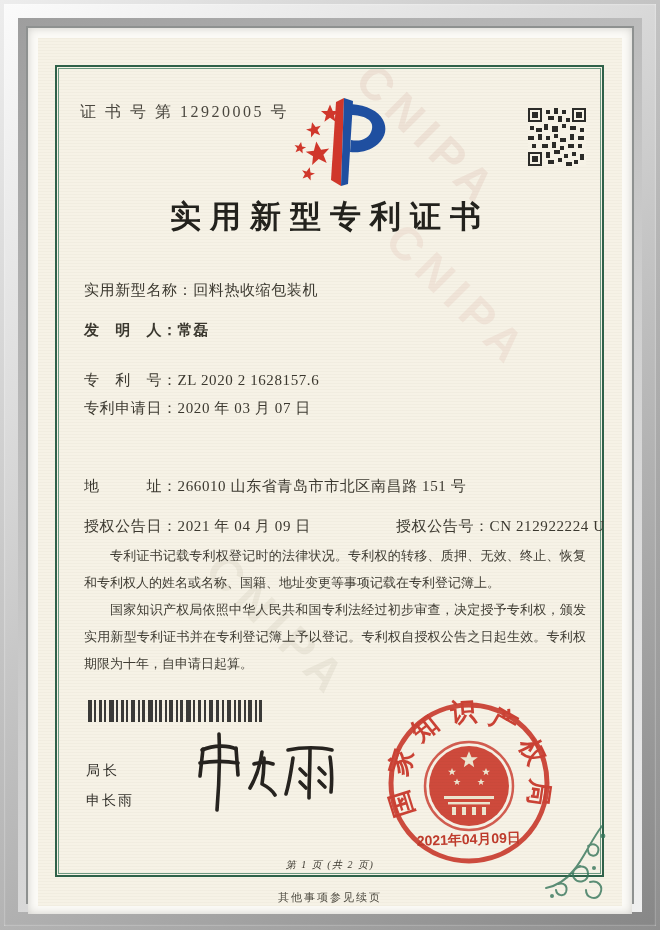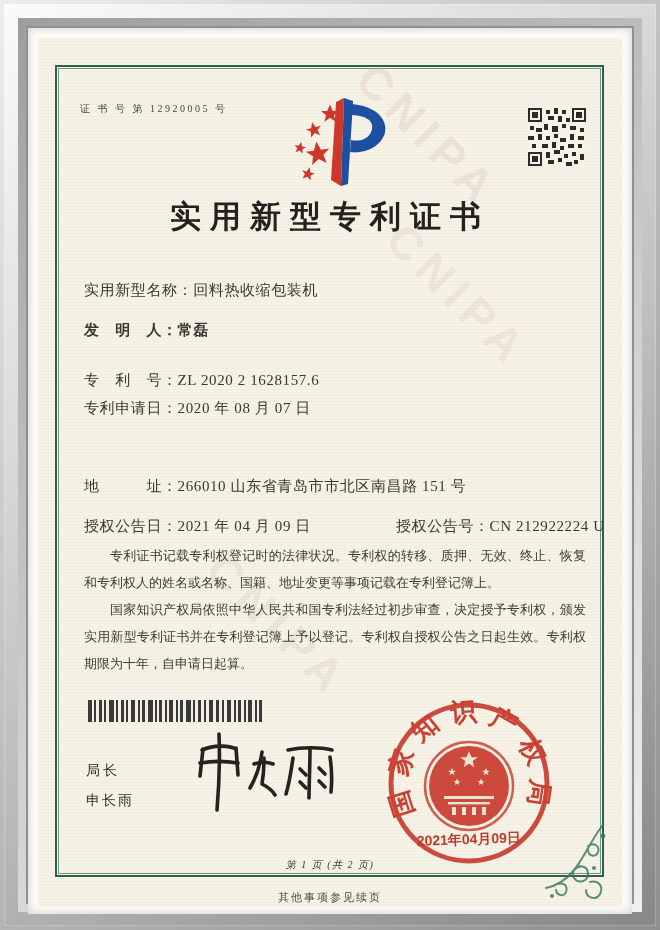--- a/index.html
+++ b/index.html
@@ -19,21 +19,21 @@
          background-image:repeating-linear-gradient(0deg,rgba(90,80,50,.03) 0 1px,rgba(255,255,255,0) 1px 3px);
          overflow:hidden;}
   .greenborder{position:absolute;left:17px;top:27px;width:549px;height:812px;
          border:2px solid #2f6149;
          box-shadow:inset 0 0 0 1px #f6f2e6, inset 0 0 0 2px #6d9a82;}
   .watermark{position:absolute;font-family:"Liberation Sans","DejaVu Sans",sans-serif;
          font-weight:bold;font-size:46px;letter-spacing:8px;color:rgba(204,150,138,.17);
          transform:rotate(45deg);white-space:nowrap;pointer-events:none;}
   .wm2{color:rgba(204,150,138,.14);}
   .wm3{color:rgba(160,150,120,.12);}
-  .certno{position:absolute;left:42px;top:64px;font-size:10px;color:#4a473f;letter-spacing:2.5px;}
+  .certno{position:absolute;left:42px;top:64px;font-size:16px;color:#4a473f;letter-spacing:2.5px;}
   .logo{position:absolute;left:246px;top:58px;}
   .qr{position:absolute;left:490px;top:70px;}
   .title{position:absolute;left:0;width:100%;top:158px;text-align:center;
          font-size:31px;font-weight:bold;color:#23221d;letter-spacing:9px;}
   .frow{position:absolute;left:46px;width:505px;font-size:15px;color:#3b382f;letter-spacing:.6px;white-space:nowrap;}
   .flabel{color:#3b382f;}
   .grantcol2{position:absolute;left:312px;top:0;}
   .paras{position:absolute;left:46px;top:504px;width:502px;font-size:13px;
          color:#3f3c33;line-height:27px;text-align:justify;}
   .paras p{margin:0;text-indent:2em;}
@@ -128,21 +128,21 @@
         <rect x="19" y="27" width="3" height="2"></rect>
           <rect x="23" y="26" width="2" height="2"></rect>
       </g>
     </svg>
 
     <div class="title">实用新型专利证书</div>
 
     <div class="frow" style="top:243px;"><span class="flabel">实用新型名称：</span><span>回料热收缩包装机</span></div>
     <div class="frow" style="top:283px;font-weight:bold;"><span class="flabel">发　明　人：</span><span>常磊</span></div>
     <div class="frow" style="top:321px;margin-top:12px;"><span class="flabel">专　利　号：</span><span>ZL 2020 2 1628157.6</span></div>
-    <div class="frow" style="top:361px;"><span class="flabel">专利申请日：</span><span>2020 年 08 月 07 日</span></div>
+    <div class="frow" style="top:361px;"><span class="flabel">专利申请日：</span><span>2020 年 03 月 07 日</span></div>
     <div class="frow" style="top:439px;"><span class="flabel">地　　　址：</span><span>266010 山东省青岛市市北区南昌路 151 号</span></div>
     <div class="frow" style="top:479px;">
       <span><span class="flabel">授权公告日：</span><span>2021 年 04 月 09 日</span></span>
       <span class="grantcol2"><span class="flabel">授权公告号：</span><span>CN 212922224 U</span></span>
     </div>
 
     <div class="paras">
       <p>专利证书记载专利权登记时的法律状况。专利权的转移、质押、无效、终止、恢复和专利权人的姓名或名称、国籍、地址变更等事项记载在专利登记簿上。</p>
       <p>国家知识产权局依照中华人民共和国专利法经过初步审查，决定授予专利权，颁发实用新型专利证书并在专利登记簿上予以登记。专利权自授权公告之日起生效。专利权期限为十年，自申请日起算。</p>
     </div>

